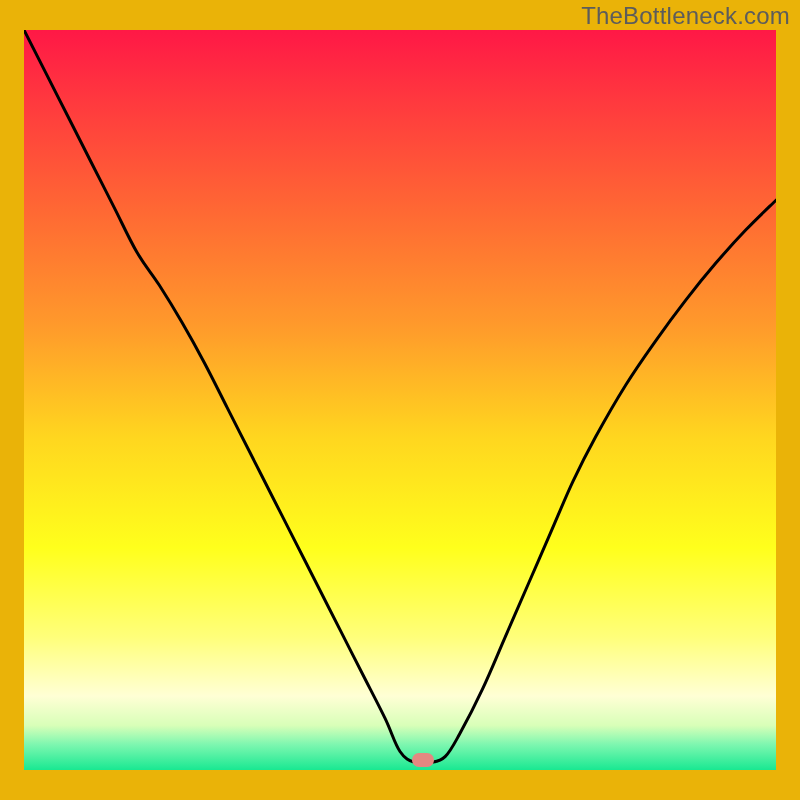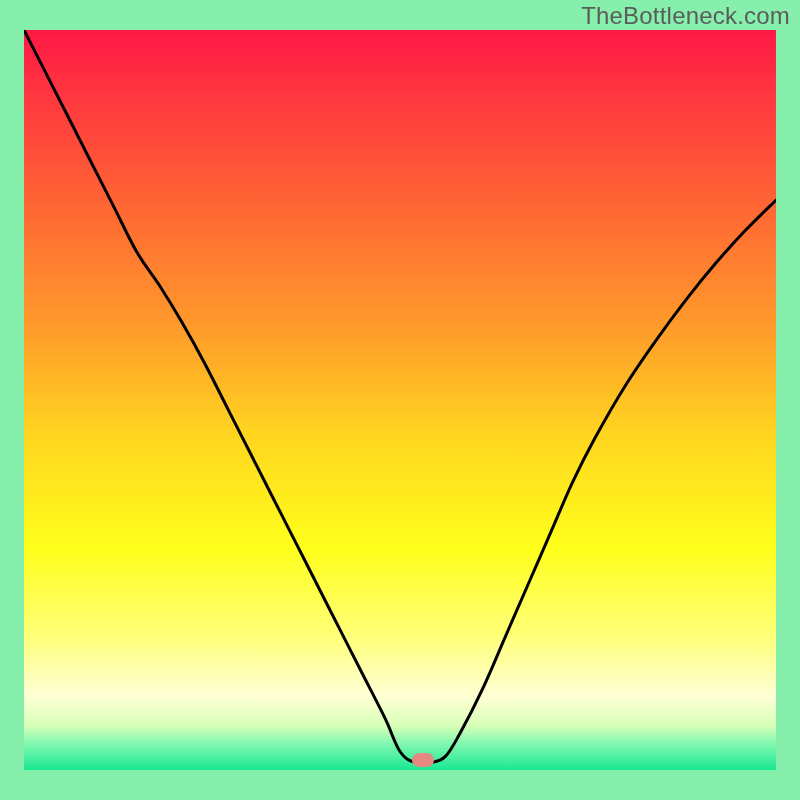--- a/index.html
+++ b/index.html
@@ -8,21 +8,21 @@
     width: 800px;
     height: 800px;
     background: #000;
     font-family: Arial, Helvetica, sans-serif;
     overflow: hidden;
   }
   .frame {
     position: relative;
     width: 800px;
     height: 800px;
-    background: #86efac;
+    background: #eab308;
   }
   .watermark {
     position: absolute;
     top: 2px;
     right: 10px;
     color: #5c5c5c;
     font-size: 24px;
     font-weight: 500;
     letter-spacing: 0.2px;
     z-index: 5;

